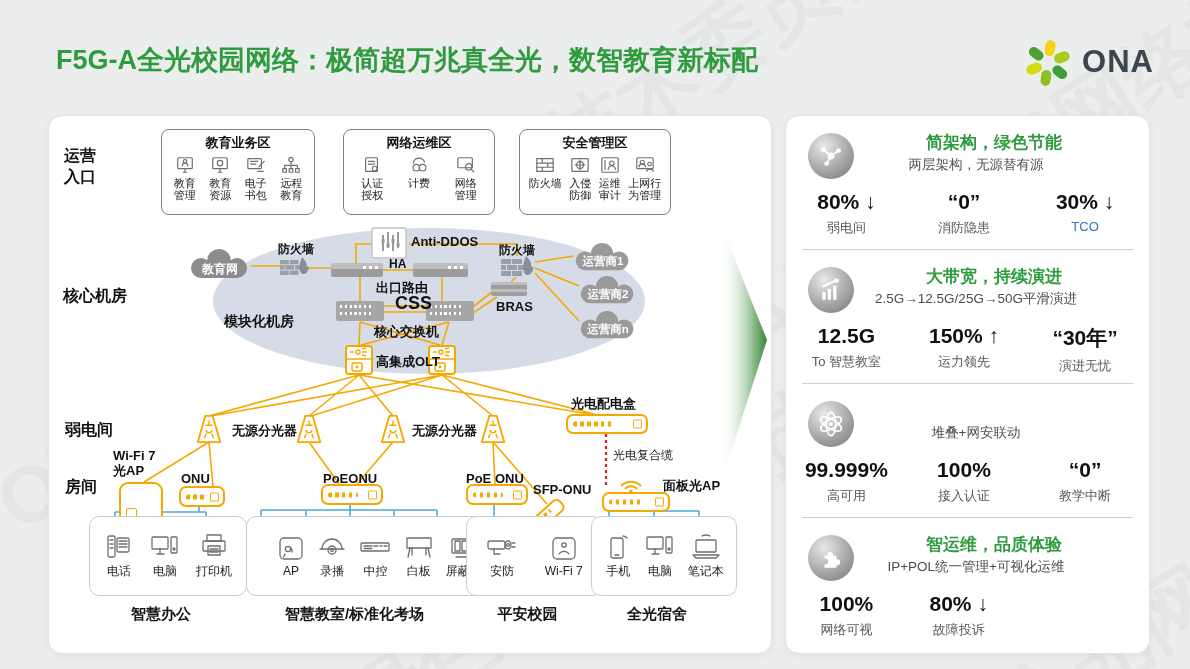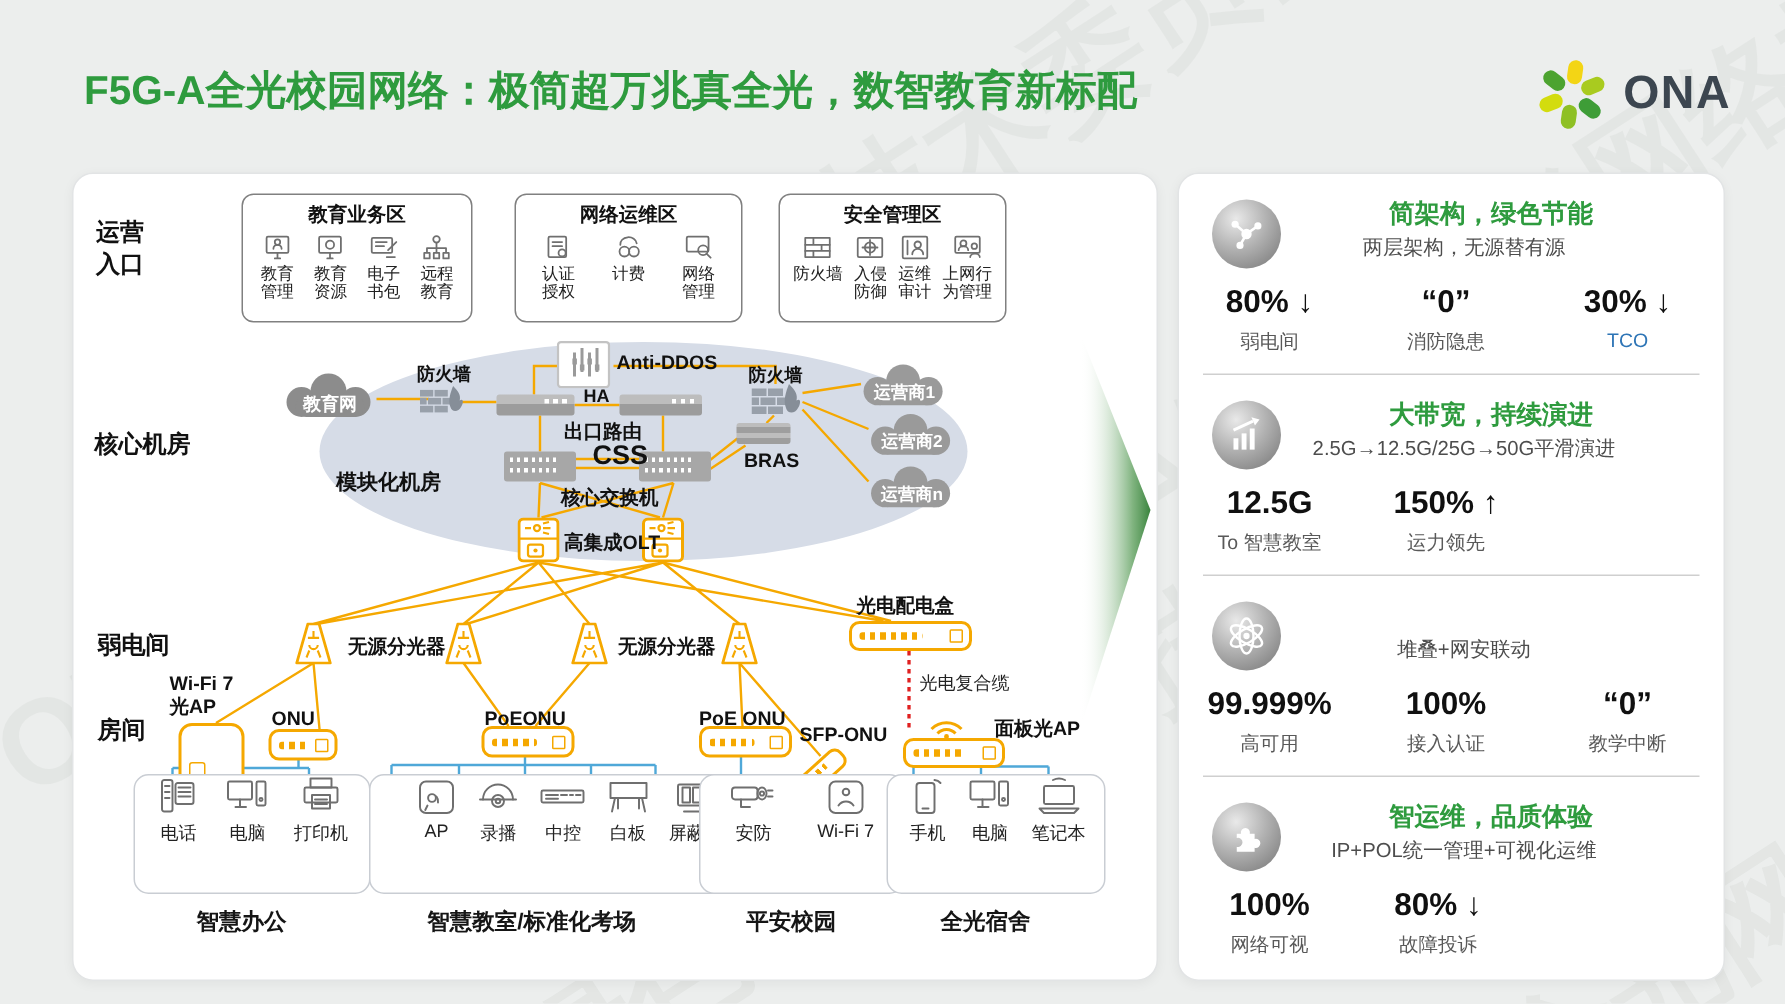--- a/index.html
+++ b/index.html
@@ -50,21 +50,21 @@
   .obar b{position:absolute;right:4px;top:50%;transform:translateY(-50%);width:7px;height:7px;
     border:1.6px solid #f5a800;border-radius:1px;}
   .gapbox{position:absolute;background:#fff;border:2px solid #f5a800;border-radius:9px;z-index:6;}
   .gapbox i{position:absolute;left:5px;bottom:5px;width:9px;height:9px;border:1.6px solid #f5a800;border-radius:2px;}
   .sfp{position:absolute;width:36px;height:11px;background:#fff;border:2px solid #f5a800;border-radius:6px;
        transform:rotate(-42deg);z-index:6;}
   .sfp i{position:absolute;left:4px;top:2px;width:20px;height:4px;
     background:repeating-linear-gradient(90deg,#f5a800 0 3px,rgba(0,0,0,0) 3px 6px);}
   
   .roombox{position:absolute;top:400px;height:78px;background:#fff;border:1.5px solid #c9cdd3;
-           border-radius:10px;display:flex;align-items:flex-start;justify-content:space-around;
+           border-radius:10px;display:flex;align-items:center;justify-content:space-around;
            padding:0 6px;z-index:6;}
   .ritem{display:flex;flex-direction:column;align-items:center;font-size:12px;color:#222;gap:2px;}
   .cat{position:absolute;top:489px;font-weight:bold;font-size:15px;color:#151515;text-align:center;z-index:6;}
   
   .benefit{position:relative;height:134px;}
   .benefit .sep{position:absolute;left:16px;right:16px;bottom:0;height:1px;background:#cfcfcf;}
   .b-icon{position:absolute;left:22px;top:17px;width:46px;height:46px;border-radius:50%;
     background:radial-gradient(circle at 35% 28%,#e9e9e9,#b2b2b2 45%,#8a8a8a 80%);
     display:flex;align-items:center;justify-content:center;}
   .b-title{position:absolute;left:74px;top:15px;width:268px;text-align:center;
@@ -610,20 +610,24 @@
     <div class="b-sub">2.5G→12.5G/25G→50G平滑演进</div>
     <div class="b-stats">
       <div class="b-col c1">
           <div class="b-val">12.5G</div>
           <div class="b-cap">To 智慧教室</div>
         </div>
       <div class="b-col c2">
           <div class="b-val">150% ↑</div>
           <div class="b-cap">运力领先</div>
         </div>
+      <div class="b-col c3">
+          <div class="b-val">“30年”</div>
+          <div class="b-cap">演进无忧</div>
+        </div>
     </div>
     <div class="sep"></div>
   </div>
 
   <div class="benefit">
     <div class="b-icon">
       <svg width="28" height="28" viewBox="0 0 24 24">
           <g stroke="#fff" stroke-width="1.4" fill="none">
             <ellipse cx="12" cy="12" rx="10" ry="4" transform="rotate(30 12 12)"></ellipse>
             <ellipse cx="12" cy="12" rx="10" ry="4" transform="rotate(-30 12 12)"></ellipse>

